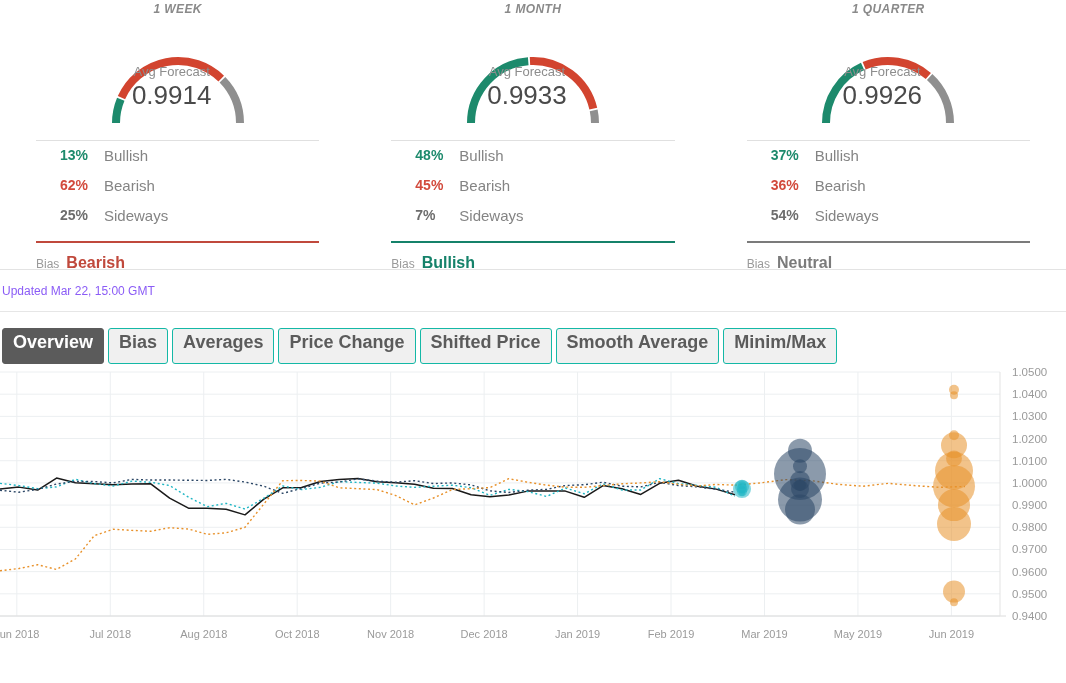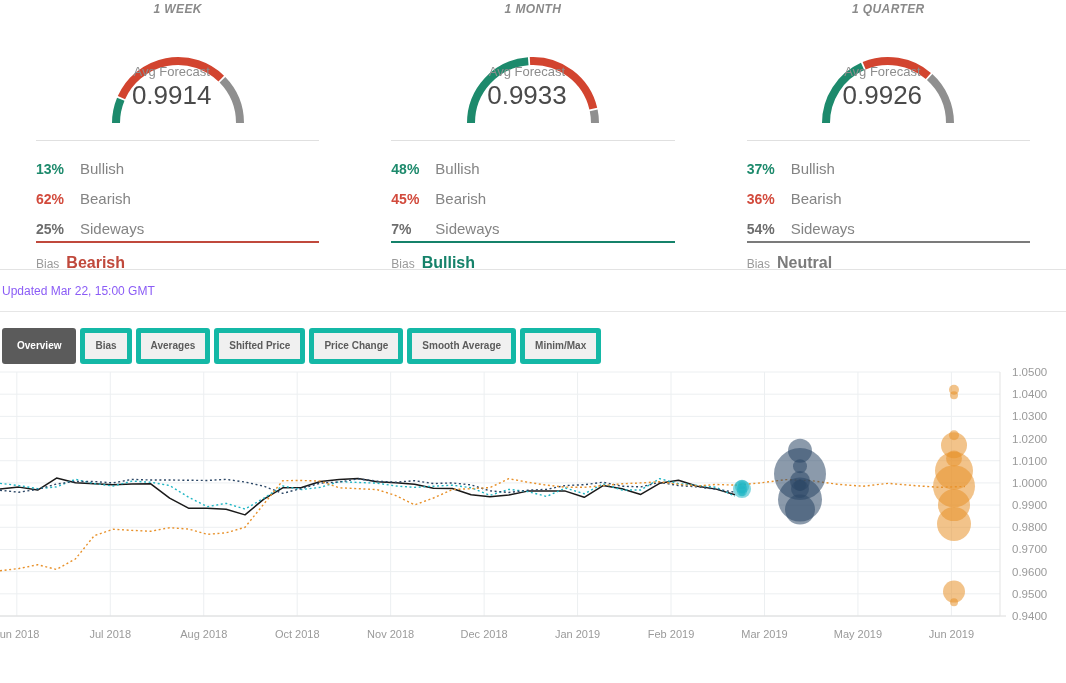--- a/index.html
+++ b/index.html
@@ -60,23 +60,24 @@
   }
 
   .panel-divider {
     height: 1px;
     background: #e0e0e0;
     margin: 10px 36px 0 36px;
   }
   .stat-list { margin: 0 36px; padding-top: 6px; }
   .stat-row {
     display: flex;
-    align-items: flex-end;
+    align-items: flex-start;
     height: 30px;
     font-size: 15px;
+    margin-left: 24px;
   }
   .stat-pct {
     width: 44px;
     font-weight: bold;
     font-size: 14px;
   }
   .stat-name { color: #848484; font-size: 15px; }
   .pct-bullish  { color: #1d8a6c; }
   .pct-bearish  { color: #d24a3c; }
   .pct-sideways { color: #6d6d6d; }
@@ -103,25 +104,25 @@
   .updated-text { font-size: 12px; color: #8b5cf6; }
 
   
   .tabs {
     display: flex;
     gap: 4px;
     padding: 16px 0 0 2px;
     height: 52px;
   }
   .tab {
-    font-size: 10px;
+    font-size: 18px;
     font-weight: bold;
     color: #5b5b5b;
     background: #f0f0f0;
-    border: 5px solid #14b8a6;
+    border: 1px solid #14b8a6;
     border-radius: 3px;
     padding: 6px 10px 18px 10px;
     line-height: 14px;
     cursor: pointer;
     white-space: nowrap;
   }
   .tab.active {
     background: #5b5b5b;
     border-color: #5b5b5b;
     color: #ffffff;
@@ -265,22 +266,22 @@
 </div>
 
 <div class="updated-bar">
   <span class="updated-text">Updated Mar 22, 15:00 GMT</span>
 </div>
 
 <div class="tabs">
   <div class="tab active">Overview</div>
   <div class="tab">Bias</div>
   <div class="tab">Averages</div>
+  <div class="tab">Price Change</div>
   <div class="tab">Shifted Price</div>
-  <div class="tab">Price Change</div>
   <div class="tab">Smooth Average</div>
   <div class="tab">Minim/Max</div>
 </div>
 
 <div class="chart-area">
   <svg width="1066" height="290" viewBox="0 0 1066 290">
     <g>
         <line x1="0" y1="8" x2="1000" y2="8" stroke="#eceff1" stroke-width="1"></line>
         <line x1="0" y1="30.181818181818187" x2="1000" y2="30.181818181818187" stroke="#eceff1" stroke-width="1"></line>
         <line x1="0" y1="52.363636363636346" x2="1000" y2="52.363636363636346" stroke="#eceff1" stroke-width="1"></line>

